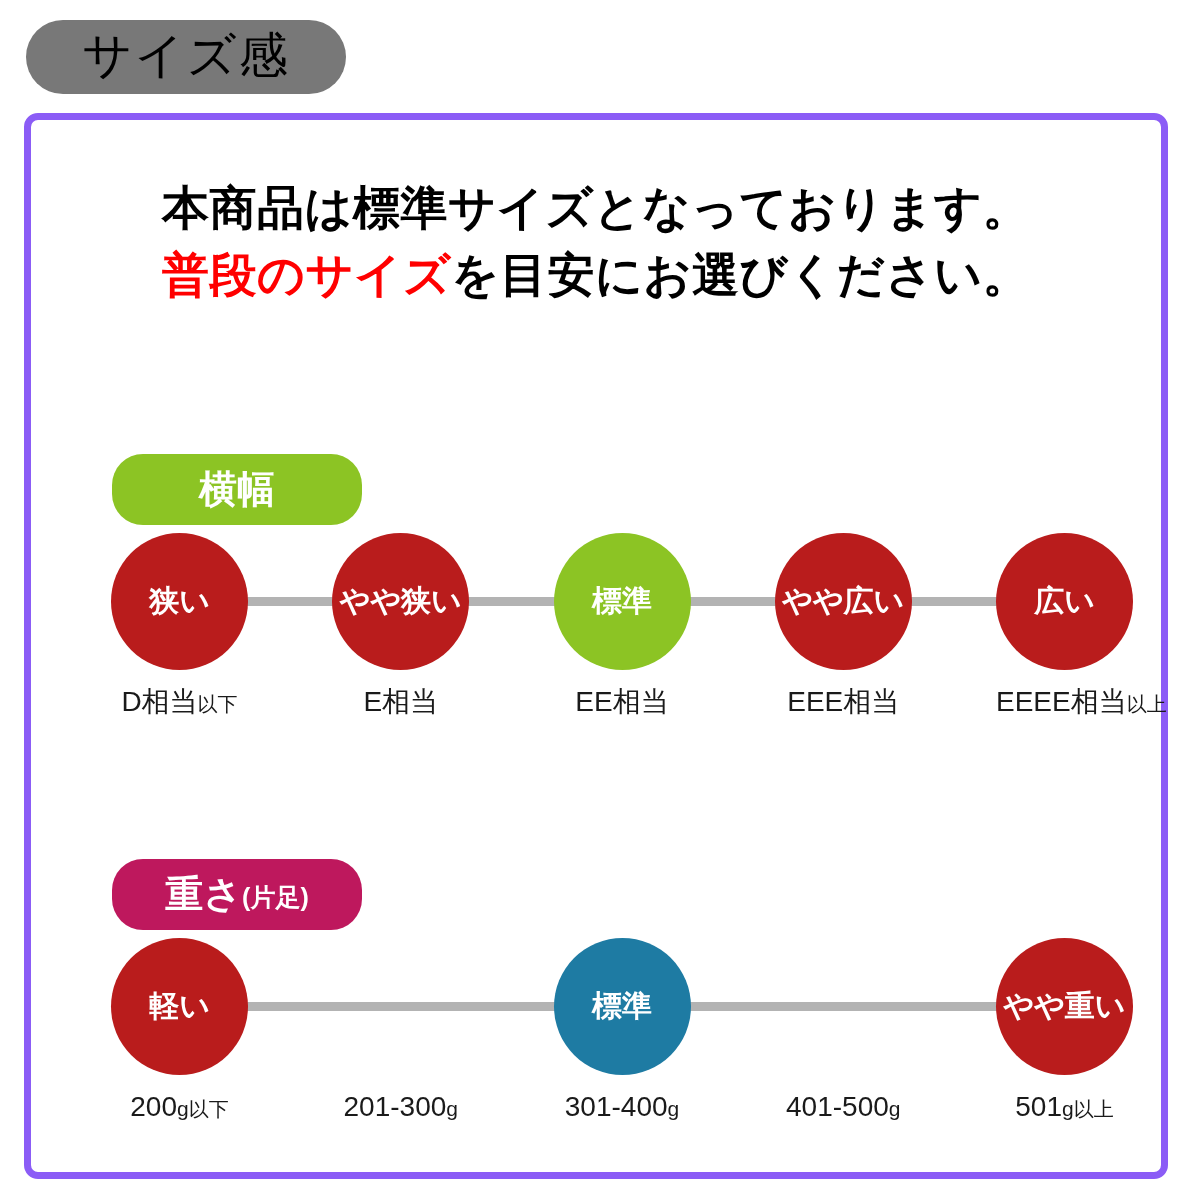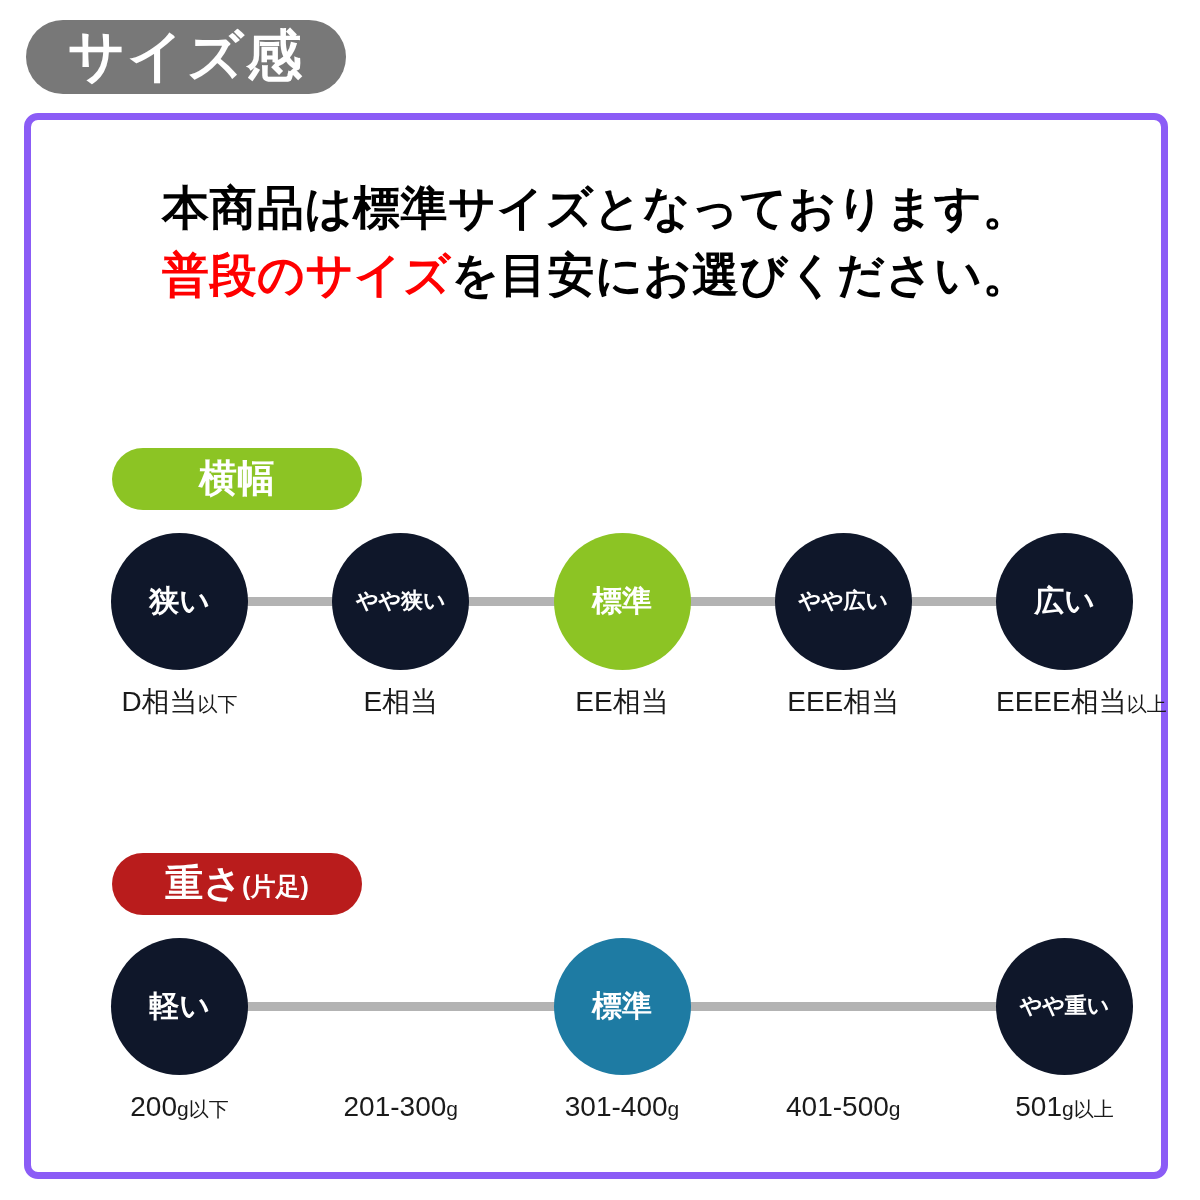--- a/index.html
+++ b/index.html
@@ -26,23 +26,23 @@
     top: 20px;
     width: 320px;
     height: 74px;
     background: #787878;
     border-radius: 37px;
     display: flex;
     align-items: center;
     justify-content: center;
   }
   .header-badge-label {
-    color: #ffffff;
-    font-size: 56px;
-    font-weight: bold;
+    color: #000000;
+    font-size: 49px;
+    font-weight: normal;
     letter-spacing: 2px;
     line-height: 1;
     padding-bottom: 3px;
   }
 
   
   .card {
     position: absolute;
     left: 24px;
     top: 113px;
@@ -72,31 +72,31 @@
   .hl-red { color: #ff0000; }
 
   
   .section { position: absolute; left: 0; width: 100%; }
   .section-width  { top: 318px; }
   .section-weight { top: 723px; }
 
   .section-pill {
     position: absolute;
     left: 81px;
-    top: 10px;
-    height: 62px;
+    top: 16px;
+    height: 71px;
     min-width: 250px;
     border-radius: 31px;
     display: flex;
     align-items: center;
     justify-content: center;
     padding: 12px 26px;
   }
   .pill-green { background: #8cc424; }
-  .pill-blue  { background: #b91c1c; }
+  .pill-blue  { background: #be185d; }
 
   .section-pill-label {
     color: #ffffff;
     font-size: 38px;
     font-weight: bold;
     line-height: 1;
     padding-bottom: 2px;
     white-space: nowrap;
   }
   .section-pill-sub {
@@ -130,36 +130,36 @@
     inset: 0;
     display: flex;
     justify-content: space-between;
     align-items: center;
   }
   .node {
     position: relative;
     width: 137px;
     height: 137px;
     border-radius: 50%;
-    background: #0f172a;
+    background: #b91c1c;
     display: flex;
     align-items: center;
     justify-content: center;
     flex: 0 0 auto;
   }
   .node.active-green { background: #8cc424; }
   .node.active-blue  { background: #1e7ba3; }
   .node-label {
     color: #ffffff;
     font-size: 30px;
     font-weight: bold;
     line-height: 1;
     white-space: nowrap;
   }
-  .node-label.small { font-size: 22px; }
+  .node-label.small { font-size: 30px; }
 
   
   .captions {
     position: absolute;
     left: 80px;
     top: 250px;
     width: 1022px;
     display: flex;
     justify-content: space-between;
   }

